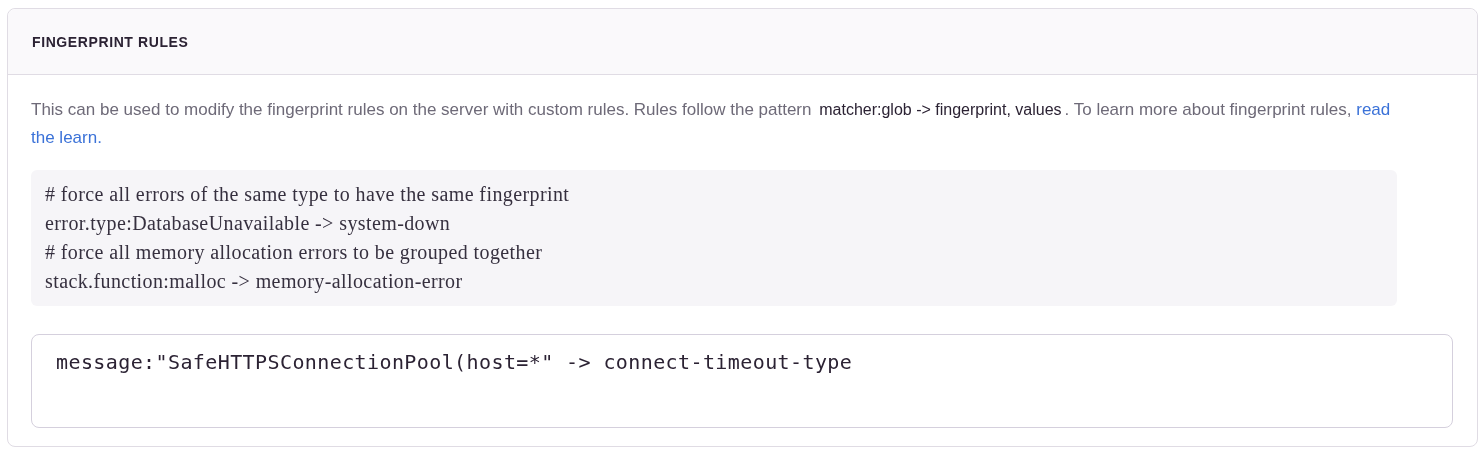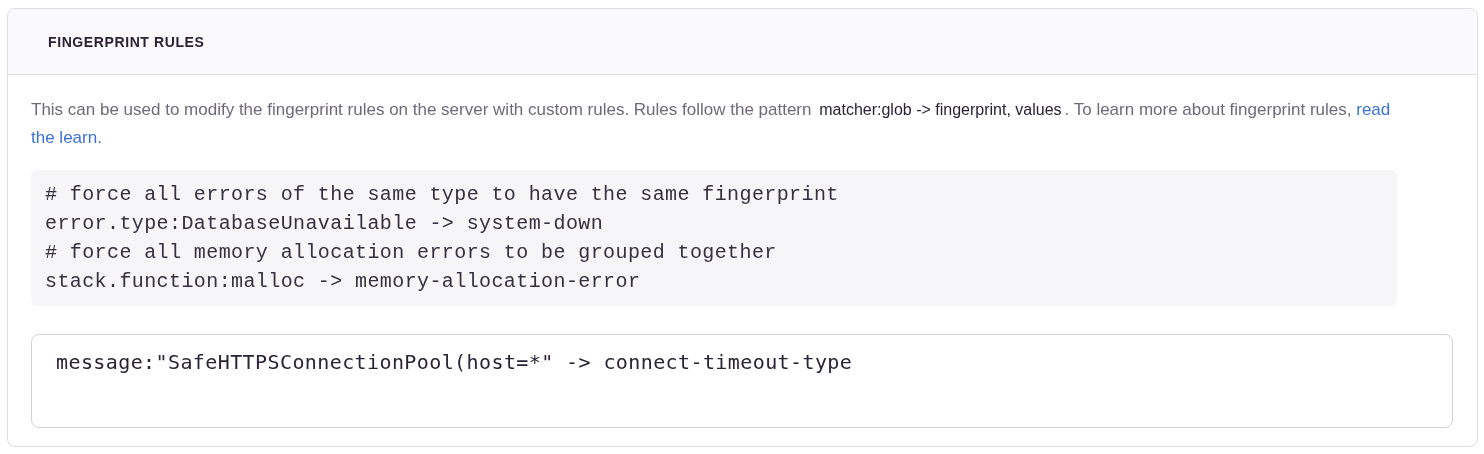--- a/index.html
+++ b/index.html
@@ -21,21 +21,21 @@
   .panel-header {
     height: 66px;
     display: flex;
     align-items: center;
     padding: 0 24px;
     background: var(--header_bg, #faf9fb);
     border-bottom: 1px solid var(--panel_border, #e0dce4);
     border-radius: 8px 8px 0 0;
   }
   .panel-title {
-    margin: 16px;
+    margin: 0;
     font-size: 14px;
     font-weight: 700;
     letter-spacing: 0.6px;
     color: var(--text_dark, #2b2233);
     text-transform: uppercase;
   }
   .panel-body {
     padding: 21px 24px 24px 23px;
   }
   .description {
@@ -55,21 +55,21 @@
   .docs-link {
     color: var(--link_blue, #3b72d8);
     text-decoration: none;
     cursor: pointer;
   }
   .example-block {
     margin: 0 56px 28px 0;
     background: var(--code_bg, #f6f5f8);
     border-radius: 6px;
     padding: 10px 14px;
-    font-family: Liberation Mono, monospace;
+    font-family: Liberation Serif, serif;
     font-size: 20px;
     line-height: 29px;
     letter-spacing: 0.4px;
     color: #36303f;
     white-space: pre;
     overflow: hidden;
   }
   .rules-textarea {
     display: block;
     width: 100%;

